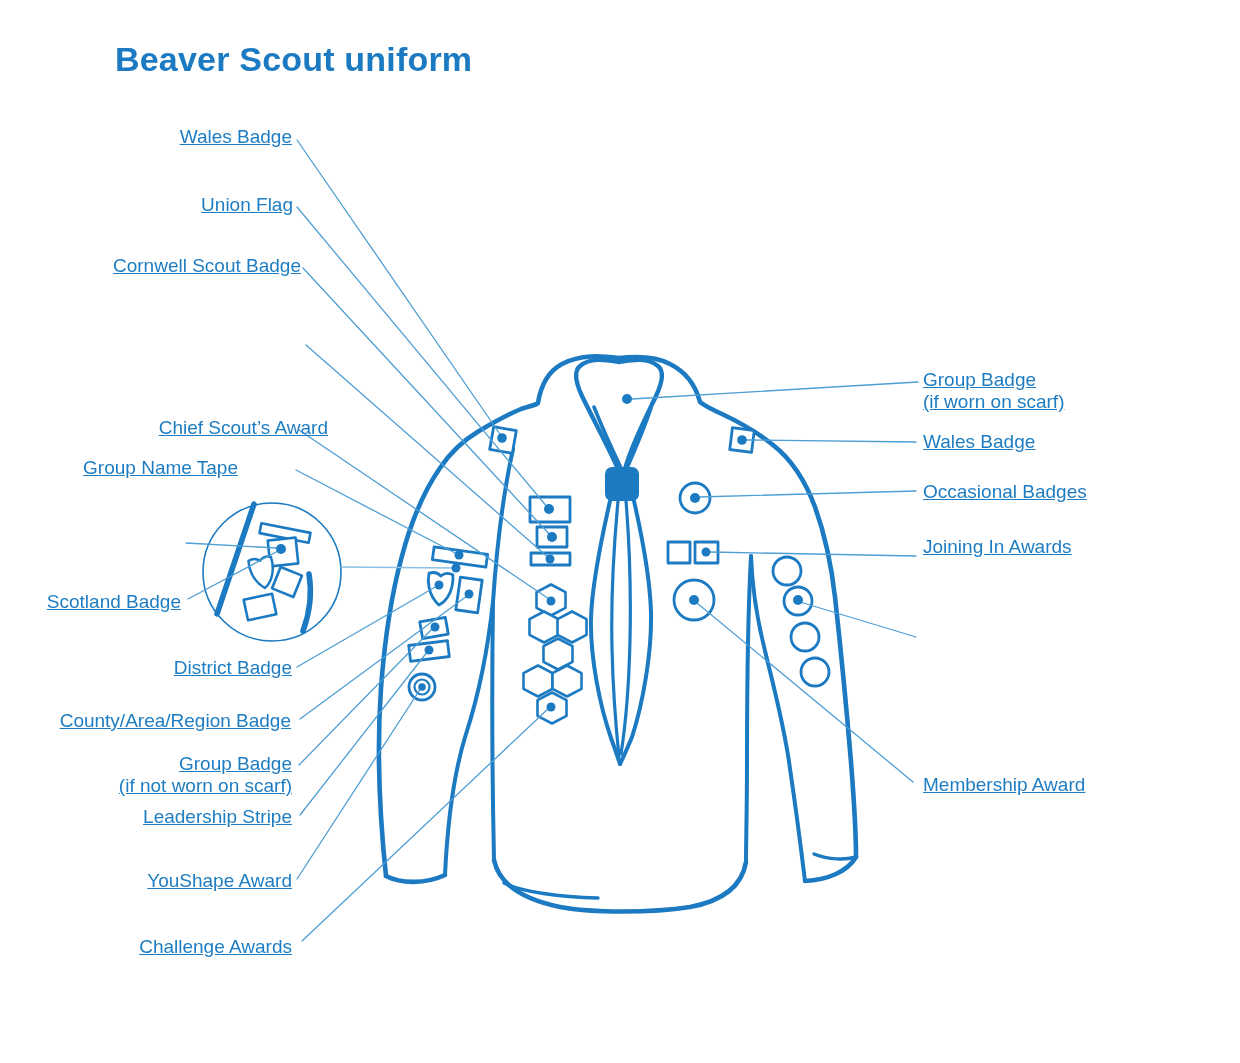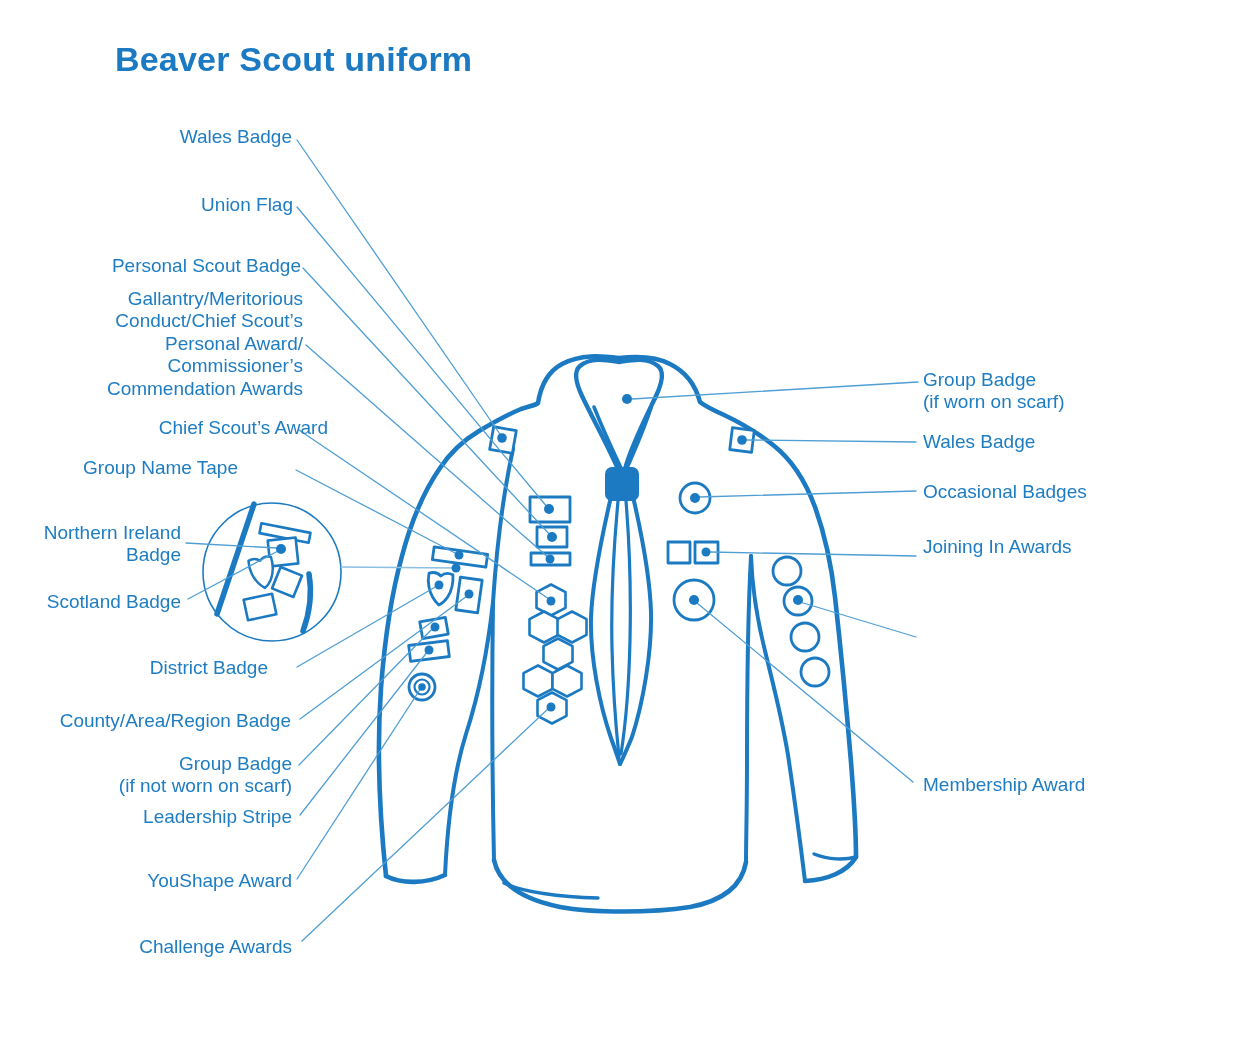--- a/index.html
+++ b/index.html
@@ -4,21 +4,21 @@
 <style>
   html,body{margin:0;padding:0;background:#ffffff;}
   body{width:1240px;height:1063px;position:relative;overflow:hidden;
        font-family:"Liberation Sans","DejaVu Sans",sans-serif;}
   #stage{position:absolute;inset:0;width:1240px;height:1063px;}
   svg{position:absolute;left:0;top:0;}
   .title{position:absolute;left:115px;top:40px;font-size:34px;font-weight:700;
          letter-spacing:0.2px;color:#1b7ac1;}
   .lbl{position:absolute;font-size:19px;line-height:22.4px;color:#1e7dc2;white-space:nowrap;}
   .lbl.r{text-align:right;}
-  .lbl span{display:block;}
+  .lbl span{display:block;text-decoration:underline;}
 </style>
 </head>
 <body>
 
 <div id="stage">
 
 <svg width="1240" height="1063" viewBox="0 0 1240 1063">
   <g fill="none" stroke="#1b7ac1" stroke-linecap="round" stroke-linejoin="round">
 
     <g stroke-width="4.6">
@@ -151,43 +151,32 @@
 
 <div class="title">Beaver Scout uniform</div>
 
 <div class="lbl r" style="right:948px;top:126px;">
       <span>Wales Badge</span>
     </div>
 <div class="lbl r" style="right:947px;top:194px;">
       <span>Union Flag</span>
     </div>
 <div class="lbl r" style="right:939px;top:255px;">
-      <span>Personal Scout Badge</span>
-    </div>
-<div class="lbl r" style="right:937px;top:288px;">
-  <span>Gallantry/Meritorious</span>
-  <span>Conduct/Chief Scout’s</span>
-  <span>Personal Award/</span>
-  <span>Commissioner’s</span>
-  <span>Commendation Awards</span>
-</div>
+      <span>Cornwell Scout Badge</span>
+    </div>
 <div class="lbl r" style="right:912px;top:417px;">
       <span>Chief Scout’s Award</span>
     </div>
 <div class="lbl r" style="right:1002px;top:457px;">
       <span>Group Name Tape</span>
     </div>
-<div class="lbl r" style="right:1059px;top:522px;">
-  <span>Northern Ireland</span>
-  <span>Badge</span>
-</div>
 <div class="lbl r" style="right:1059px;top:591px;">
       <span>Scotland Badge</span>
     </div>
-<div class="lbl r" style="right:972px;top:657px;">
+<div class="lbl r" style="right:948px;top:657px;">
       <span>District Badge</span>
     </div>
 <div class="lbl r" style="right:949px;top:710px;">
       <span>County/Area/Region Badge</span>
     </div>
 <div class="lbl r" style="right:948px;top:753px;">
   <span>Group Badge</span>
   <span>(if not worn on scarf)</span>
 </div>
 <div class="lbl r" style="right:948px;top:806px;">

